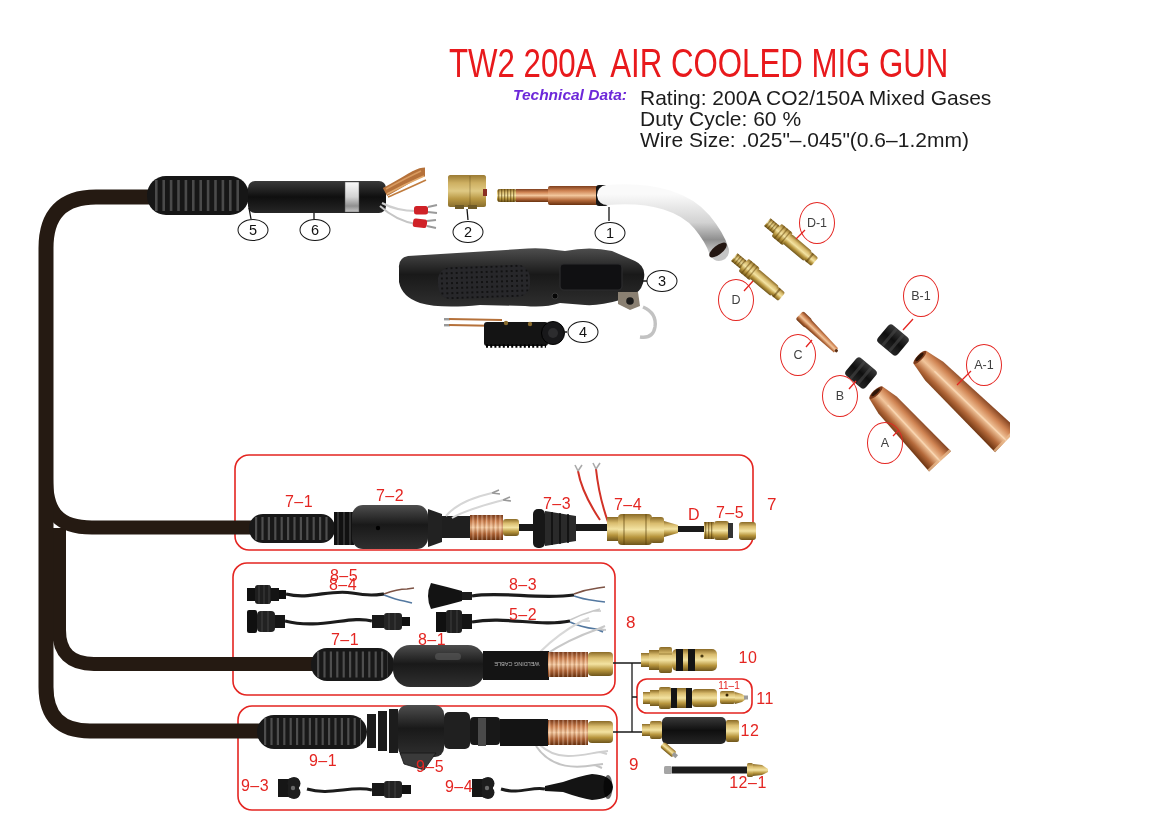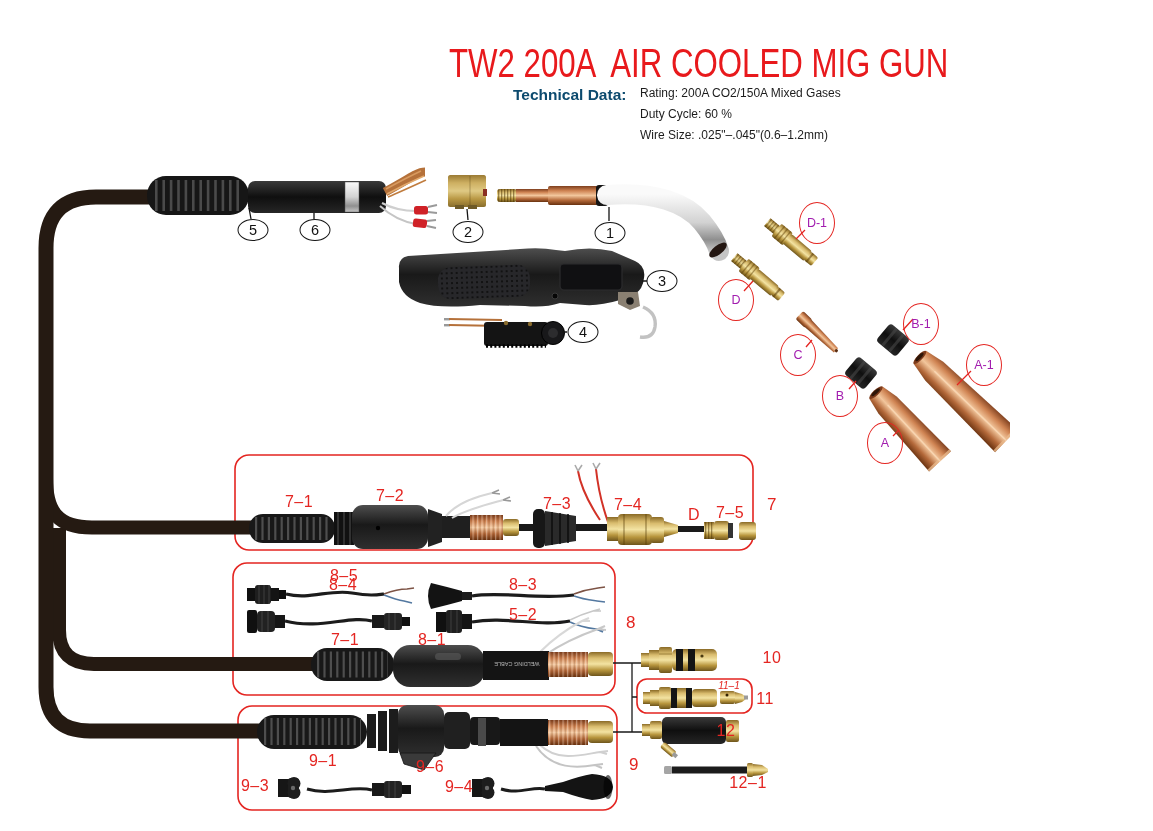--- a/index.html
+++ b/index.html
@@ -1,32 +1,32 @@
 <!DOCTYPE html>
 <html><head>
 <meta charset="utf-8">
 <style>
   html,body{margin:0;padding:0;background:#fff;}
   #page{position:relative;width:1010px;height:831px;background:#fff;overflow:hidden;
         font-family:"Liberation Sans",sans-serif;}
   #art{position:absolute;left:0;top:0;}
   .title{position:absolute;left:449px;top:41px;width:660px;font-size:40px;color:#e8191c;
          white-space:pre;transform:scaleX(0.78);transform-origin:0 0;letter-spacing:0;}
-  .tech-label{position:absolute;left:513px;top:86px;font-size:15.5px;font-weight:bold;color:#0c4a6e;}
-  .tech-line{position:absolute;left:640px;font-size:12px;color:#1c1c1c;white-space:pre;}
+  .tech-label{position:absolute;left:513px;top:86px;font-size:15.5px;font-weight:bold;color:#6d28d9;font-style:italic;}
+  .tech-line{position:absolute;left:640px;font-size:21px;color:#1c1c1c;white-space:pre;}
   .l1{top:86px}.l2{top:107px}.l3{top:128px}
   .lbl{position:absolute;transform:translate(-50%,-50%);font-size:16px;color:#e42521;
        white-space:nowrap;letter-spacing:.5px;}
-  .lbl.sm{font-size:10px;letter-spacing:0;font-style:italic;}
+  .lbl.sm{font-size:10px;letter-spacing:0;}
   .oval{position:absolute;transform:translate(-50%,-50%);width:29px;height:20px;
         border:1.7px solid #141414;border-radius:50%;background:#fff;display:flex;
         align-items:center;justify-content:center;font-size:14.5px;color:#111;}
   .roval{position:absolute;transform:translate(-50%,-50%);min-width:30px;height:16px;padding:12px 2px;
         border:1.4px solid #e42521;border-radius:50%;background:transparent;display:flex;
-        align-items:center;justify-content:center;font-size:12.5px;color:#a21caf;white-space:nowrap;}
+        align-items:center;justify-content:center;font-size:12.5px;color:#404040;white-space:nowrap;}
 </style>
 </head>
 <body>
 
 <div id="page">
 
 <svg id="art" width="1153" height="831" viewBox="0 0 1153 831">
   <defs>
     <linearGradient id="brassH" x1="0" y1="0" x2="0" y2="1">
       <stop offset="0" stop-color="#8a6a26"></stop>
@@ -429,45 +429,45 @@
   <div class="oval" style="left:468px;top:232px">2</div>
   <div class="oval" style="left:662px;top:281px">3</div>
   <div class="oval" style="left:583px;top:332px">4</div>
   <div class="oval" style="left:253px;top:230px">5</div>
   <div class="oval" style="left:315px;top:230px">6</div>
 
   <div class="roval" style="left:817px;top:223px">D-1</div>
   <div class="roval" style="left:736px;top:300px">D</div>
   <div class="roval" style="left:798px;top:355px">C</div>
   <div class="roval" style="left:840px;top:396px">B</div>
-  <div class="roval" style="left:921px;top:324px">B-1</div>
+  <div class="roval" style="left:921px;top:296px">B-1</div>
   <div class="roval" style="left:885px;top:443px">A</div>
   <div class="roval" style="left:984px;top:365px">A-1</div>
 
   <div class="lbl" style="left:299px;top:502px">7–1</div>
   <div class="lbl" style="left:390px;top:496px">7–2</div>
   <div class="lbl" style="left:557px;top:504px">7–3</div>
   <div class="lbl" style="left:628px;top:505px">7–4</div>
   <div class="lbl" style="left:694px;top:515px">D</div>
   <div class="lbl" style="left:730px;top:513px">7–5</div>
   <div class="lbl" style="left:772px;top:505px;font-size:17px">7</div>
 
   <div class="lbl" style="left:343px;top:585px">8–4</div>
   <div class="lbl" style="left:523px;top:585px">8–3</div>
   <div class="lbl" style="left:344px;top:576px">8–5</div>
   <div class="lbl" style="left:523px;top:615px">5–2</div>
   <div class="lbl" style="left:345px;top:640px">7–1</div>
   <div class="lbl" style="left:432px;top:640px">8–1</div>
   <div class="lbl" style="left:631px;top:623px;font-size:17px">8</div>
 
   <div class="lbl" style="left:323px;top:761px">9–1</div>
-  <div class="lbl" style="left:430px;top:767px">9–6</div>
+  <div class="lbl" style="left:430px;top:767px">9–5</div>
   <div class="lbl" style="left:255px;top:786px">9–3</div>
   <div class="lbl" style="left:459px;top:787px">9–4</div>
   <div class="lbl" style="left:634px;top:765px;font-size:17px">9</div>
 
-  <div class="lbl" style="left:772px;top:658px">10</div>
+  <div class="lbl" style="left:748px;top:658px">10</div>
   <div class="lbl sm" style="left:729px;top:685px">11–1</div>
   <div class="lbl" style="left:765px;top:699px">11</div>
-  <div class="lbl" style="left:726px;top:731px">12</div>
+  <div class="lbl" style="left:750px;top:731px">12</div>
   <div class="lbl" style="left:748px;top:783px">12–1</div>
 
 </div>
 
 </body></html>

